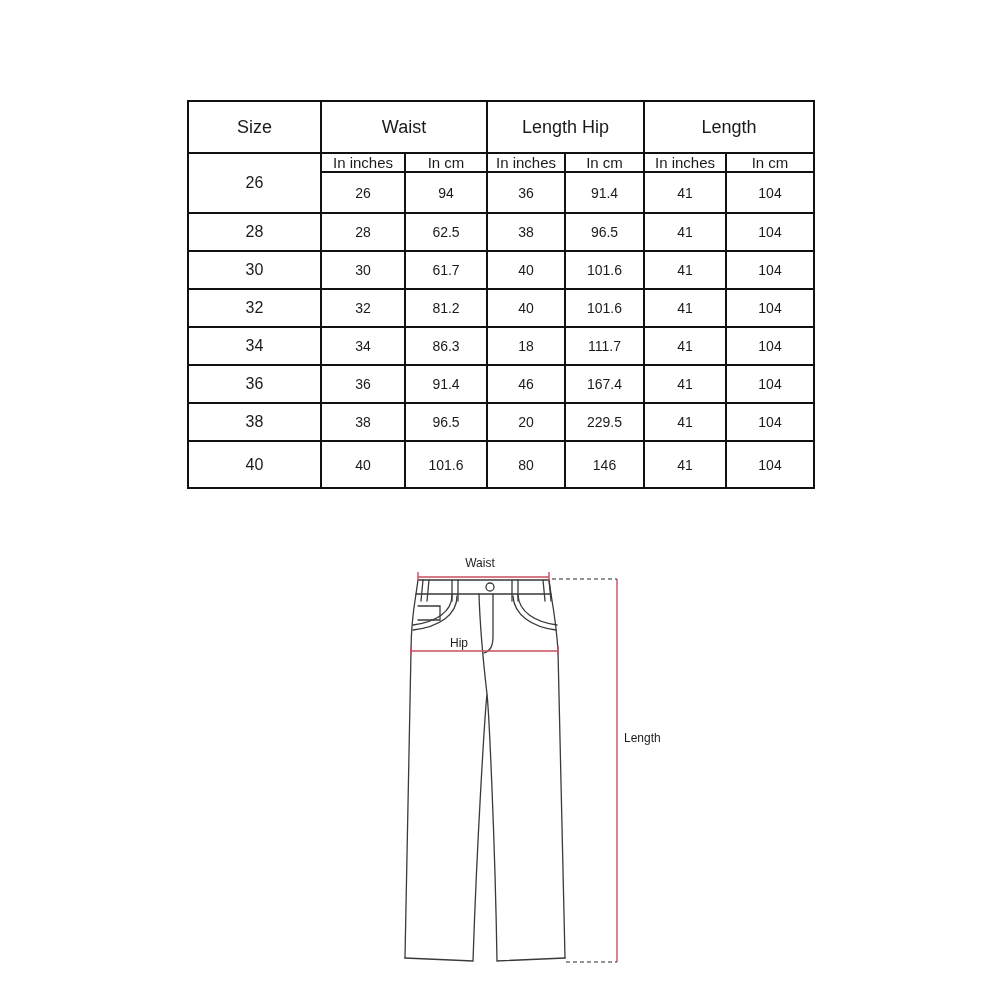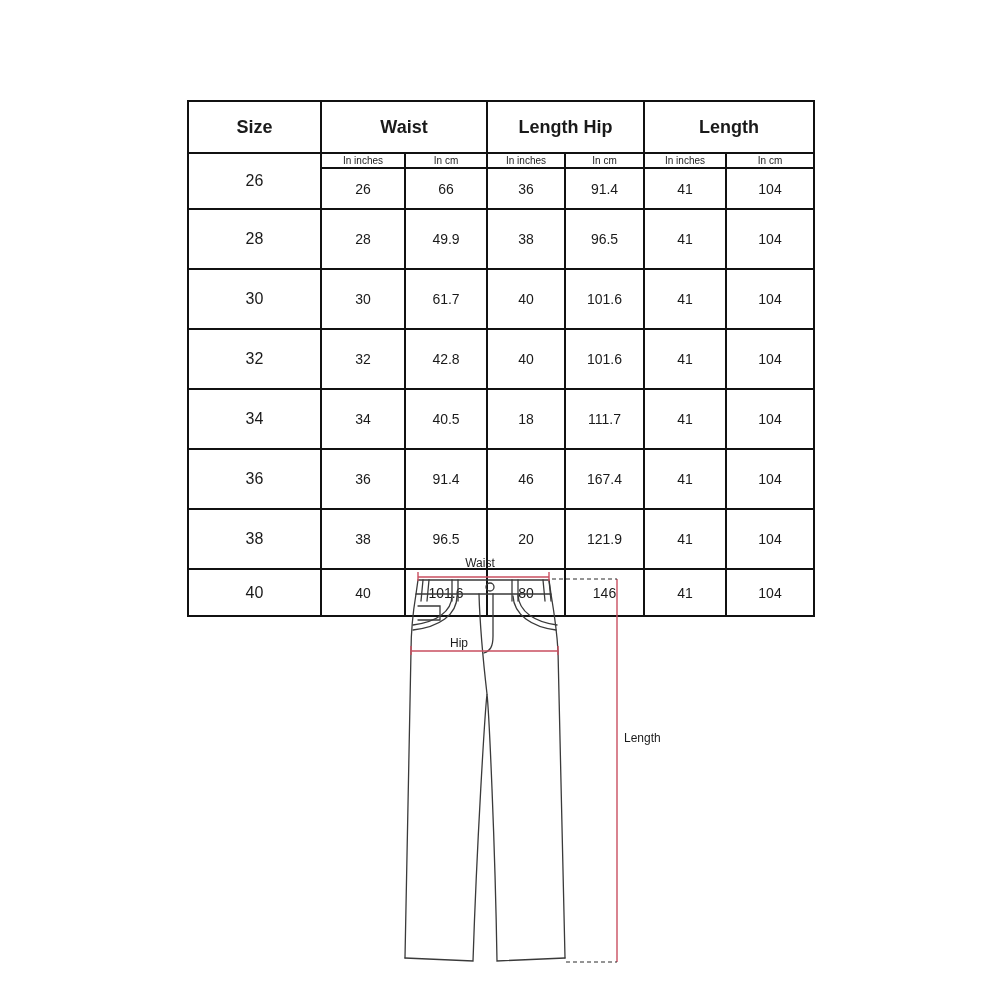--- a/index.html
+++ b/index.html
@@ -12,24 +12,24 @@
     position:absolute;left:187px;top:100px;
     border-collapse:collapse;table-layout:fixed;width:626px;
   }
   #size-table td,#size-table th{
     border:2px solid #111111;text-align:center;vertical-align:middle;
     padding:0;background:#ffffff;color:#1a1a1a;
   }
   tr.row-head{height:52px;}
   tr.row-units{height:15px;}
   tr.row-first{height:41px;}
-  tr.row-data{height:60px;}
+  tr.row-data{height:38px;}
   tr.row-last{height:47px;}
-  .group-header{font-size:18px;font-weight:700;color:#b8414f;}
-  .unit-cell{font-size:10px;font-weight:400;border-bottom-width:1px !important;}
+  .group-header{font-size:18px;font-weight:400;color:#b8414f;}
+  .unit-cell{font-size:15px;font-weight:400;border-bottom-width:1px !important;}
   tr.row-first td{border-top-width:1px;}
   .size-cell{font-size:16px;}
   .val-cell{font-size:14px;}
   
   #pants-diagram{position:absolute;left:380px;top:550px;}
   .outline{stroke:#3a3a3a;stroke-width:1.3;fill:none;stroke-linecap:round;}
   .measure{stroke:#c94f60;stroke-width:1.4;fill:none;}
   .dashed{stroke:#2a2a2a;stroke-width:1;fill:none;stroke-dasharray:4 3;}
   .diagram-label{fill:#1c1c1c;font-family:"Liberation Sans",sans-serif;font-size:12px;}
 </style>
@@ -59,77 +59,77 @@
       <td class="size-cell" rowspan="2">26</td>
       <td class="unit-cell">In inches</td>
       <td class="unit-cell">In cm</td>
       <td class="unit-cell">In inches</td>
       <td class="unit-cell">In cm</td>
       <td class="unit-cell">In inches</td>
       <td class="unit-cell">In cm</td>
     </tr>
     <tr class="row-first">
       <td class="val-cell">26</td>
-      <td class="val-cell">66</td>
+      <td class="val-cell">94</td>
       <td class="val-cell">36</td>
       <td class="val-cell">91.4</td>
       <td class="val-cell">41</td>
       <td class="val-cell">104</td>
     </tr>
     <tr class="row-data">
       <td class="size-cell">28</td>
       <td class="val-cell">28</td>
-      <td class="val-cell">49.9</td>
+      <td class="val-cell">62.5</td>
       <td class="val-cell">38</td>
       <td class="val-cell">96.5</td>
       <td class="val-cell">41</td>
       <td class="val-cell">104</td>
     </tr>
     <tr class="row-data">
       <td class="size-cell">30</td>
       <td class="val-cell">30</td>
       <td class="val-cell">61.7</td>
       <td class="val-cell">40</td>
       <td class="val-cell">101.6</td>
       <td class="val-cell">41</td>
       <td class="val-cell">104</td>
     </tr>
     <tr class="row-data">
       <td class="size-cell">32</td>
       <td class="val-cell">32</td>
-      <td class="val-cell">42.8</td>
+      <td class="val-cell">81.2</td>
       <td class="val-cell">40</td>
       <td class="val-cell">101.6</td>
       <td class="val-cell">41</td>
       <td class="val-cell">104</td>
     </tr>
     <tr class="row-data">
       <td class="size-cell">34</td>
       <td class="val-cell">34</td>
-      <td class="val-cell">40.5</td>
+      <td class="val-cell">86.3</td>
       <td class="val-cell">18</td>
       <td class="val-cell">111.7</td>
       <td class="val-cell">41</td>
       <td class="val-cell">104</td>
     </tr>
     <tr class="row-data">
       <td class="size-cell">36</td>
       <td class="val-cell">36</td>
       <td class="val-cell">91.4</td>
       <td class="val-cell">46</td>
       <td class="val-cell">167.4</td>
       <td class="val-cell">41</td>
       <td class="val-cell">104</td>
     </tr>
     <tr class="row-data">
       <td class="size-cell">38</td>
       <td class="val-cell">38</td>
       <td class="val-cell">96.5</td>
       <td class="val-cell">20</td>
-      <td class="val-cell">121.9</td>
+      <td class="val-cell">229.5</td>
       <td class="val-cell">41</td>
       <td class="val-cell">104</td>
     </tr>
     <tr class="row-last">
       <td class="size-cell">40</td>
       <td class="val-cell">40</td>
       <td class="val-cell">101.6</td>
       <td class="val-cell">80</td>
       <td class="val-cell">146</td>
       <td class="val-cell">41</td>

